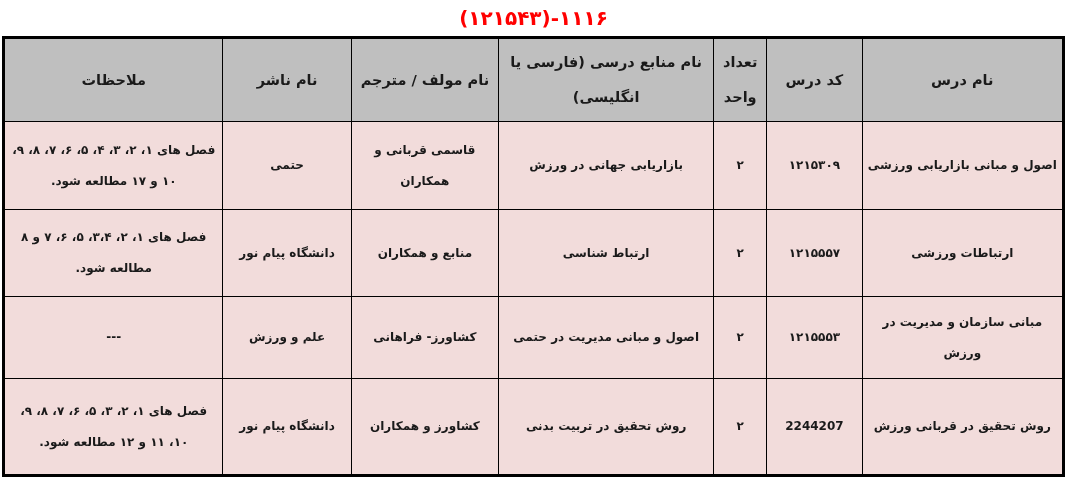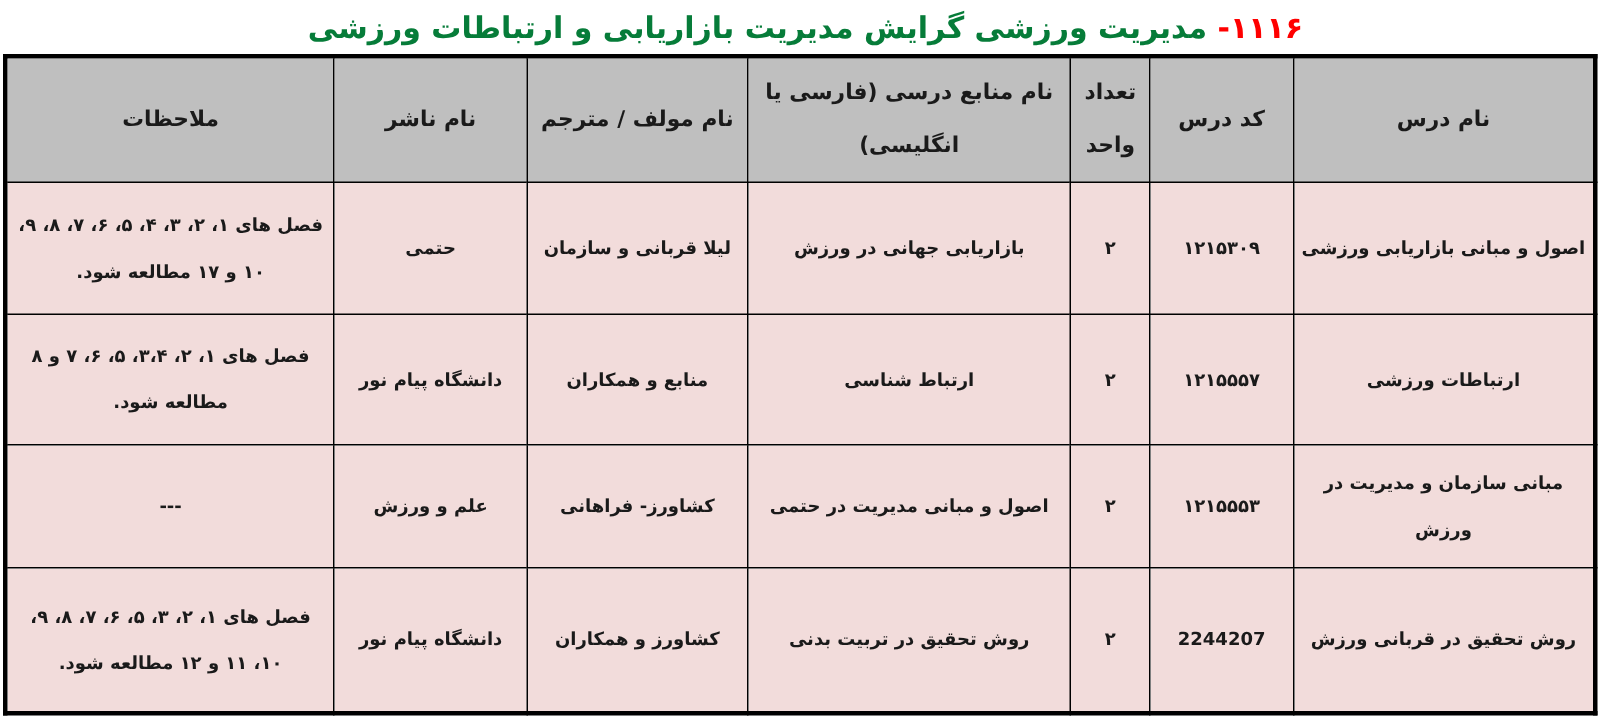--- a/index.html
+++ b/index.html
@@ -59,21 +59,21 @@
   tr.r1{height:88px;}
   tr.r2{height:87px;}
   tr.r3{height:82px;}
   tr.r4{height:97px;}
 </style>
 </head>
 <body>
 
 <div class="page-title">
   <span class="red">۱۱۱۶-</span>
-  <span class="green">مدیریت ورزشی گرایش مدیریت بازاریابی و ارتباطات ورزشی</span>
+  <span class="red">(۱۲۱۵۴۳)</span>
 </div>
 
 <table class="courses">
   <colgroup>
     <col class="c-name">
       <col class="c-code">
       <col class="c-units">
       <col class="c-resource">
     <col class="c-author">
       <col class="c-publisher">
@@ -89,21 +89,21 @@
       <th>نام ناشر</th>
       <th>ملاحظات</th>
     </tr>
   </thead>
   <tbody>
     <tr class="r1">
       <td>اصول و مبانی بازاریابی ورزشی</td>
       <td>۱۲۱۵۳۰۹</td>
       <td>۲</td>
       <td>بازاریابی جهانی در ورزش</td>
-      <td>لیلا قربانی و سازمان</td>
+      <td>قاسمی قربانی و همکاران</td>
       <td>حتمی</td>
       <td>فصل های ۱، ۲، ۳، ۴، ۵، ۶، ۷، ۸، ۹، ۱۰ و ۱۷ مطالعه شود.</td>
     </tr>
     <tr class="r2">
       <td>ارتباطات ورزشی</td>
       <td>۱۲۱۵۵۵۷</td>
       <td>۲</td>
       <td>ارتباط شناسی</td>
       <td>منابع و همکاران</td>
       <td>دانشگاه پیام نور</td>

